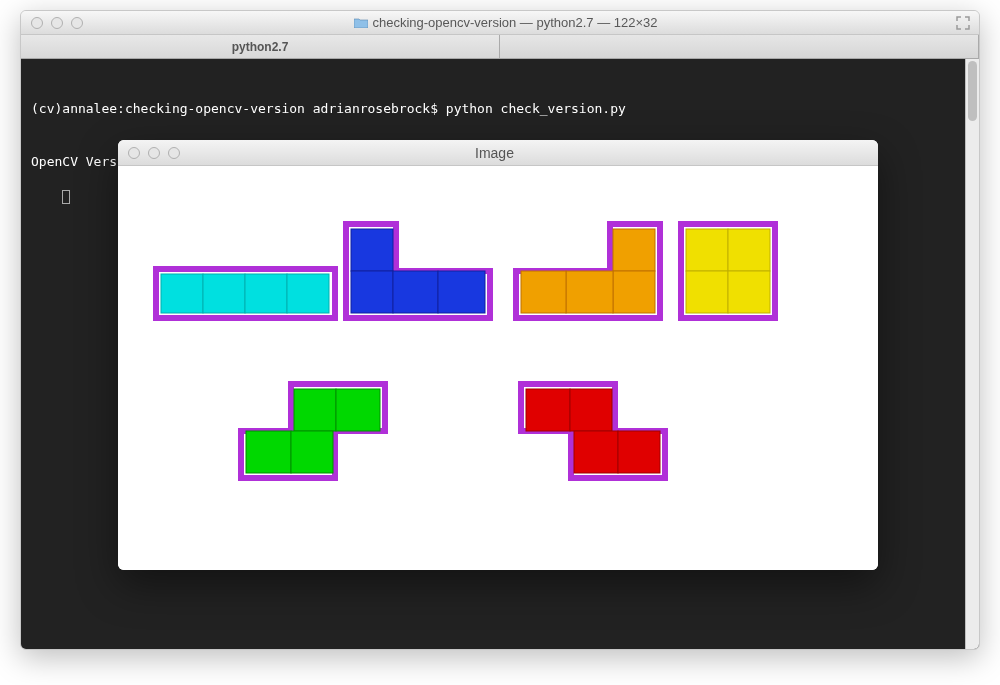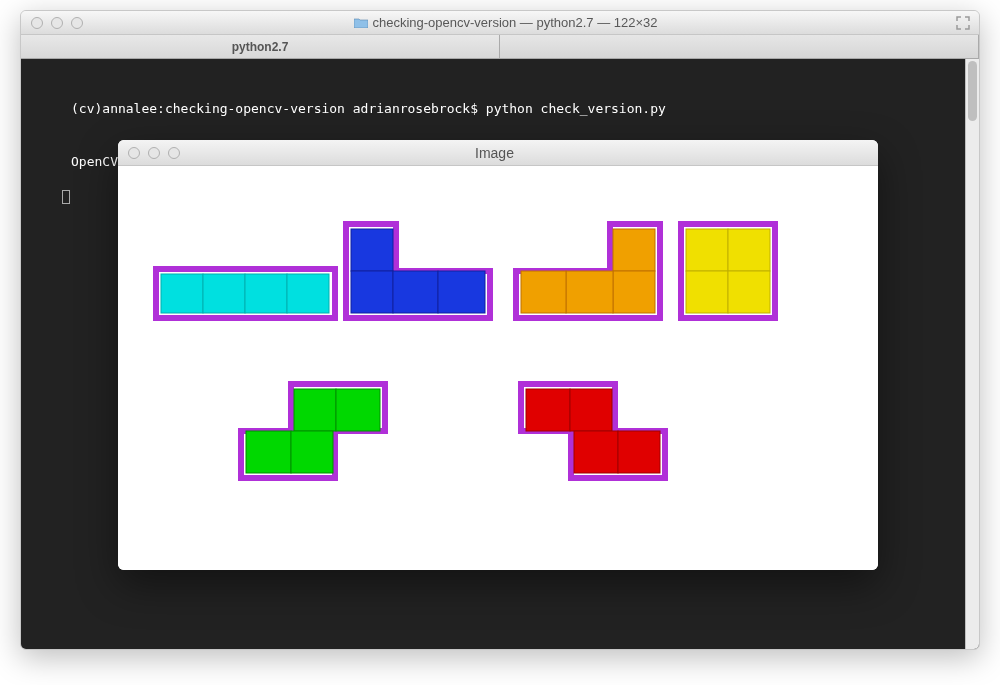--- a/index.html
+++ b/index.html
@@ -101,21 +101,21 @@
     flex: 1;
     background: #222;
     color: #fff;
     font-family: "Menlo", "Consolas", monospace;
     font-size: 13px;
     padding: 6px 10px;
     line-height: 1.35;
     position: relative;
     white-space: pre;
   }
-  .terminal-body .line { white-space: pre; margin-left: 40px; }
+  .terminal-body .line { white-space: pre; }
   .cursor-box {
     display: inline-block;
     width: 8px;
     height: 14px;
     border: 1px solid #aaa;
     vertical-align: text-bottom;
   }
 
   .terminal-scrollbar {
     position: absolute;

